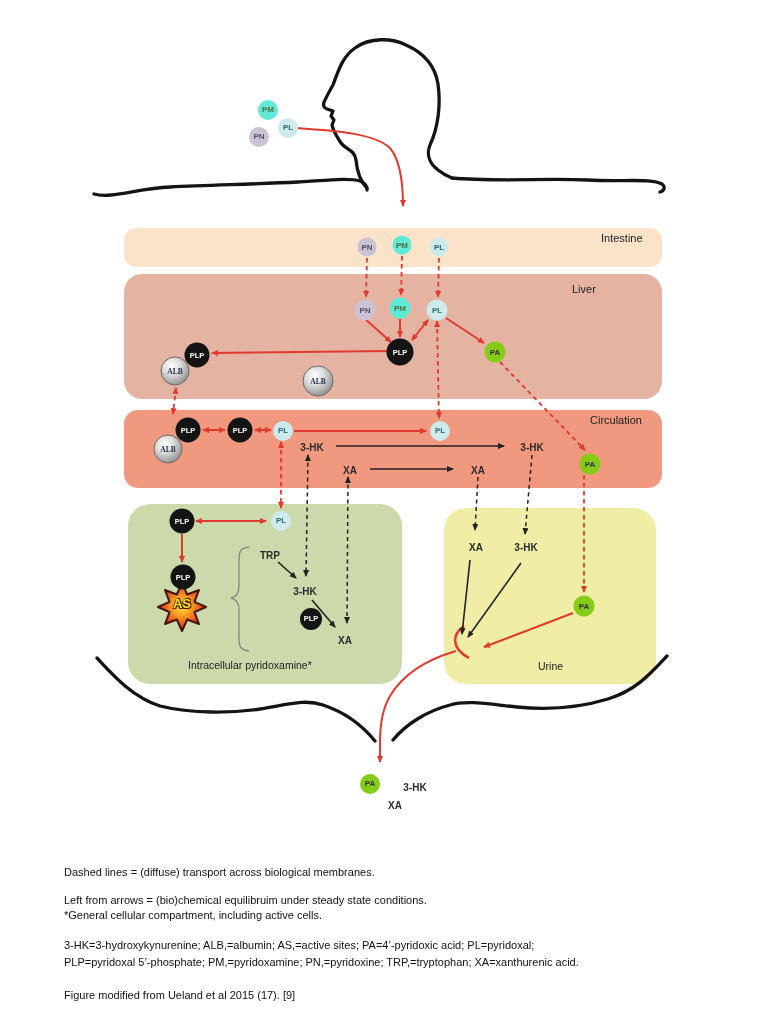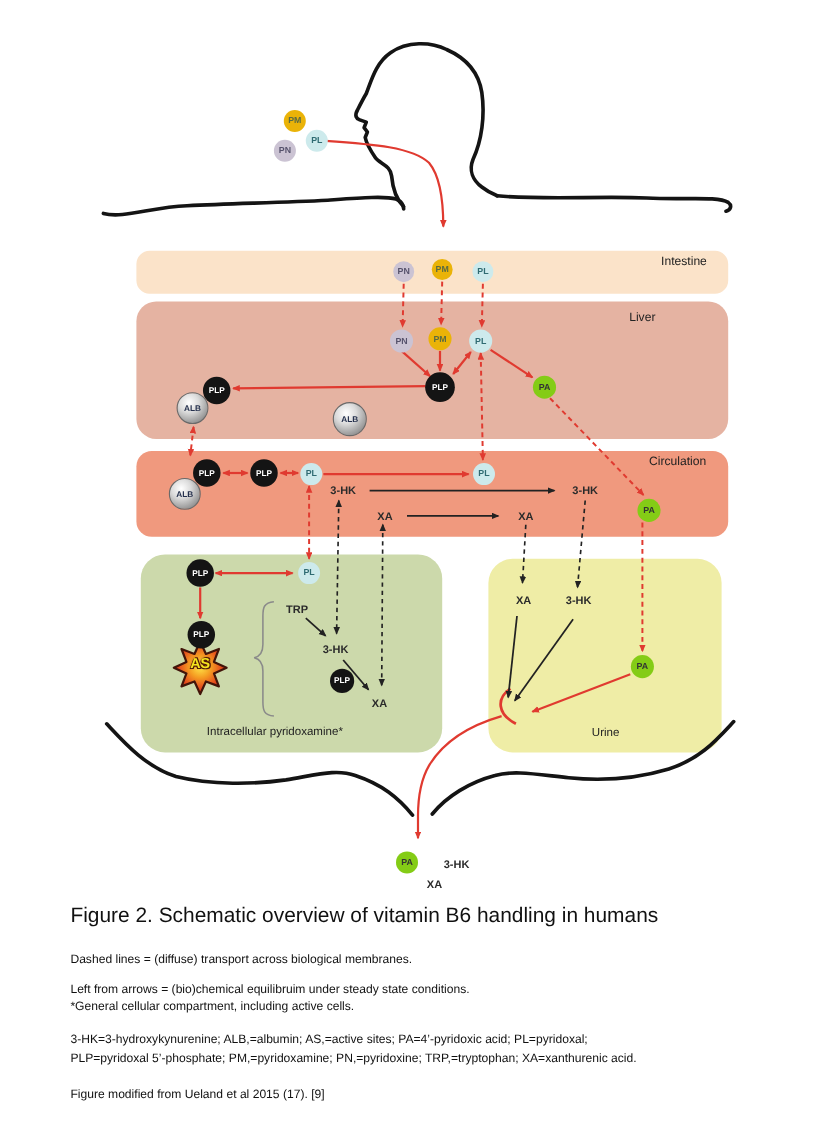--- a/index.html
+++ b/index.html
@@ -6,25 +6,25 @@
   #canvas{position:relative;width:764px;height:1024px;background:#ffffff;overflow:hidden;
           font-family:"Liberation Sans","DejaVu Sans",sans-serif;}
   svg.overlay{position:absolute;left:0;top:0;z-index:3;pointer-events:none;}
   .band{position:absolute;left:124px;width:538px;z-index:1;}
   .band-label{position:absolute;font-size:11px;color:#222;z-index:2;}
   .box-label{position:absolute;font-size:10.5px;color:#222;z-index:2;}
   .node{position:absolute;border-radius:50%;display:flex;align-items:center;justify-content:center;
         transform:translate(-50%,-50%);font-weight:bold;z-index:4;line-height:1;}
   .n-plp{background:#141414;color:#ffffff;font-size:7.5px;}
   .n-pn{background:#cbc3d3;color:#55516b;font-size:8px;}
-  .n-pm{background:#eab308;color:#5a6b42;font-size:8px;}
+  .n-pm{background:#5eead4;color:#5a6b42;font-size:8px;}
   .n-pl{background:#cdeaec;color:#2f6b72;font-size:8px;}
   .n-pa{background:#84cc16;color:#333333;font-size:8px;}
   .n-alb{background:radial-gradient(circle at 38% 32%, #ffffff 0%, #dcdcdc 35%, #979797 75%, #6e6e6e 100%);
-         color:#25304d;font-size:7.5px;border:1px solid #6a6a6a;}
+         color:#25304d;font-size:7.5px;border:1px solid #6a6a6a;font-family:Liberation Serif, serif;}
   .s19{width:19px;height:19px;} .s20{width:20px;height:20px;} .s21{width:21px;height:21px;}
   .s22{width:22px;height:22px;} .s25{width:25px;height:25px;} .s27{width:27px;height:27px;} .s29{width:29px;height:29px;}
   .mol{position:absolute;transform:translate(-50%,-50%);font-size:10px;font-weight:bold;color:#2b2b2b;z-index:4;white-space:nowrap;}
   .as-label{position:absolute;transform:translate(-50%,-50%);font-size:13px;font-weight:bold;color:#f5e61e;z-index:5;
             text-shadow:0 0 2px #5a1c05, 1px 1px 0 #4a1704, -1px 1px 0 #4a1704, 1px -1px 0 #4a1704;}
   .cap{position:absolute;left:64px;color:#111;z-index:2;white-space:nowrap;}
   .cap-title{font-size:19px;}
   .cap-small{font-size:11px;}
 </style>
 </head>
@@ -155,21 +155,20 @@
   <div class="mol" style="left:345px;top:640px;">XA</div>
 
   <div class="mol" style="left:476px;top:547px;">XA</div>
   <div class="mol" style="left:526px;top:547px;">3-HK</div>
   <div class="node n-pa s21" style="left:584px;top:606px;">PA</div>
 
   <div class="node n-pa s20" style="left:370px;top:784px;">PA</div>
   <div class="mol" style="left:415px;top:787px;">3-HK</div>
   <div class="mol" style="left:395px;top:805px;">XA</div>
 
-  <div class="cap cap-title" style="top:822px;">Figure 2. Schematic overview of vitamin B6 handling in humans</div>
   <div class="cap cap-small" style="top:866px;">Dashed lines =  (diffuse) transport across biological membranes.</div>
   <div class="cap cap-small" style="top:894px;">Left from arrows = (bio)chemical equilibruim under steady state conditions.</div>
   <div class="cap cap-small" style="top:909px;">*General cellular compartment, including active cells.</div>
   <div class="cap cap-small" style="top:939px;">3-HK=3-hydroxykynurenine; ALB,=albumin; AS,=active sites; PA=4’-pyridoxic acid; PL=pyridoxal;</div>
   <div class="cap cap-small" style="top:956px;">PLP=pyridoxal 5’-phosphate; PM,=pyridoxamine; PN,=pyridoxine; TRP,=tryptophan; XA=xanthurenic acid.</div>
   <div class="cap cap-small" style="top:989px;">Figure modified from Ueland et al 2015 (17).  [9]</div>
 
 </div>
 
 </body></html>

